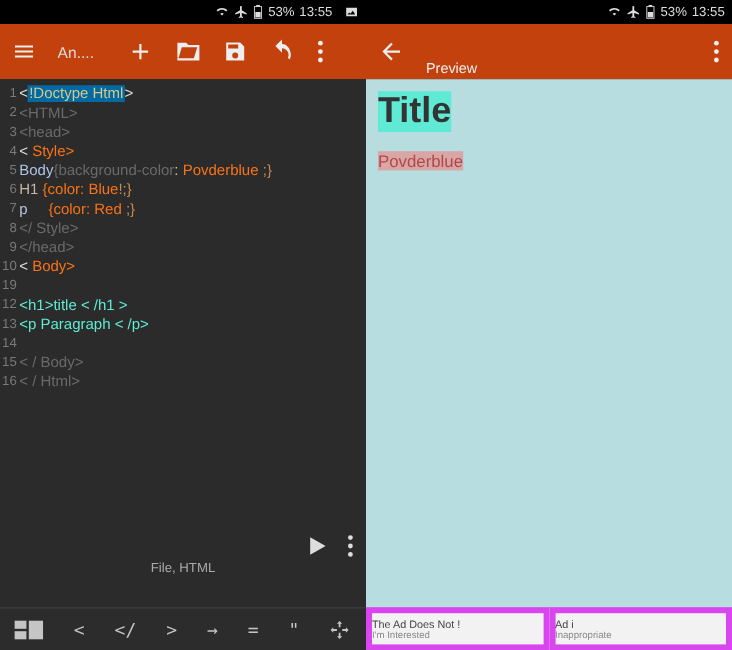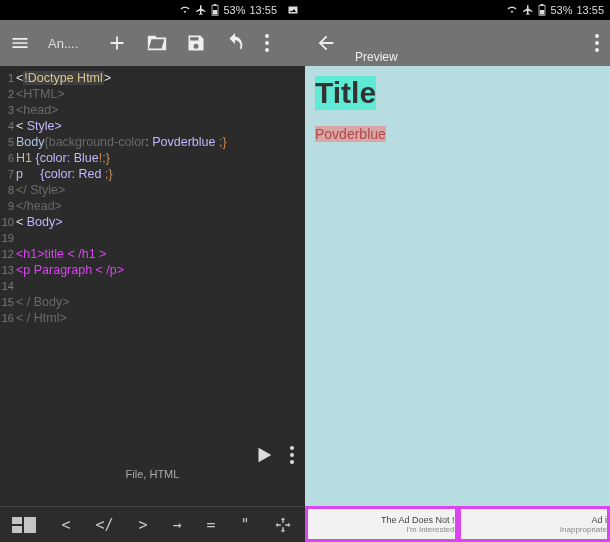--- a/index.html
+++ b/index.html
@@ -1,51 +1,51 @@
 <!DOCTYPE html>
 <html><head>
   <meta charset="utf-8">
   <style>
     * { margin:0; padding:0; box-sizing:border-box; font-family: sans-serif; }
     body { width:610px; height:542px; display:flex; background:#222; }
     .panel-left { width:305px; height:542px; display:flex; flex-direction:column; background:#2b2b2b; position:relative; }
     .panel-right { width:305px; height:542px; display:flex; flex-direction:column; background:#1c1c1c; position:relative; }
     .statusbar { height:20px; background:#000; display:flex; justify-content:flex-end; align-items:center; gap:4px; padding:0 6px; }
     .statusbar .ico, .statusbar .txt { color:#ddd; font-size:11px; }
-    .toolbar { height:46px; background:#737373; display:flex; align-items:center; gap:18px; padding:0 10px; }
+    .toolbar { height:46px; background:#c2410c; display:flex; align-items:center; gap:18px; padding:0 10px; }
     .toolbar-r { justify-content:space-between; }
     .tb-left { display:flex; align-items:center; gap:18px; }
     .app-name { color:#ddd; font-size:13px; white-space:nowrap; overflow:hidden; width:40px; }
     .preview-title { color:#eee; font-size:12px;margin-top:28px; }
     .code-area { flex:1; background:#2b2b2b; display:flex; overflow:hidden; position:relative; }
     .gutter { width:16px; display:flex; flex-direction:column; font-size:11px; color:#7a7a7a; padding-top:4px; }
     .gutter div { height:16px; line-height:16px; text-align:right; padding-right:2px; }
     .code-lines { flex:1; display:flex; flex-direction:column; font-size:12.5px; padding-top:4px; font-family:"Courier New",monospace; }
     .code-lines div { height:16px; line-height:16px; white-space:pre; }
-    .t-sel { background:#404040; color:#d5c88a; padding:0 1px; }
+    .t-sel { background:#0369a1; color:#d5c88a; padding:0 1px; }
     .t-tag { color:#6a6a6a; }
     .t-lt { color:#ddd; }
-    .t-key { color:#c4b5fd; }
+    .t-key { color:#f97316; }
     .t-selblue { color:#adc3e6; }
     .t-col { color:#d5c88a; }
     .t-punc { color:#c78b52; }
     .t-h1 { color:#c7b6a0; }
     .t-p { color:#b3c3e0; }
-    .t-bodytxt { color:#d946ef; }
+    .t-bodytxt { color:#5eead4; }
     .play-bar { position:absolute; bottom:40px; right:10px; display:flex; gap:14px; align-items:center; }
     .play-bar svg, .play-bar .dots { color:#ddd; }
     .file-label { position:absolute; bottom:26px; left:50%; transform:translateX(-50%); color:#aaa; font-size:11px; }
     .bottom-toolbar { height:36px; background:#2c2c2c; display:flex; align-items:center; justify-content:space-around; border-top:1px solid #444; }
     .bt-item { color:#c5c5c5; font-size:15px; font-family:monospace; }
     .bt-item.keyb { display:flex; gap:2px; }
     .preview-pane { flex:1; background:#b7dde0; padding:10px; }
     .preview-pane .h1sel { background:#5eead4; color:#333; font-size:30px; font-weight:600; display:inline-block; }
     .preview-pane .psel { background:#d9a6a6; color:#b34747; font-size:14px; display:inline-block; margin-top:16px; }
     .ad-strip { height:36px; background:#f2f2f2; display:flex; }
-    .ad-box { flex:1; border:3px solid #d946ef; text-align:right; display:flex; flex-direction:column; justify-content:center; }
+    .ad-box { flex:1; border:5px solid #d946ef; text-align:left; display:flex; flex-direction:column; justify-content:center; }
     .ad-box .l1 { font-size:9px; color:#444; }
     .ad-box .l2 { font-size:8px; color:#888; }
     svg { display:block; }
   </style>
 </head>
 <body>
 
 <div class="panel-left">
   <div class="statusbar">
     <span class="ico">

